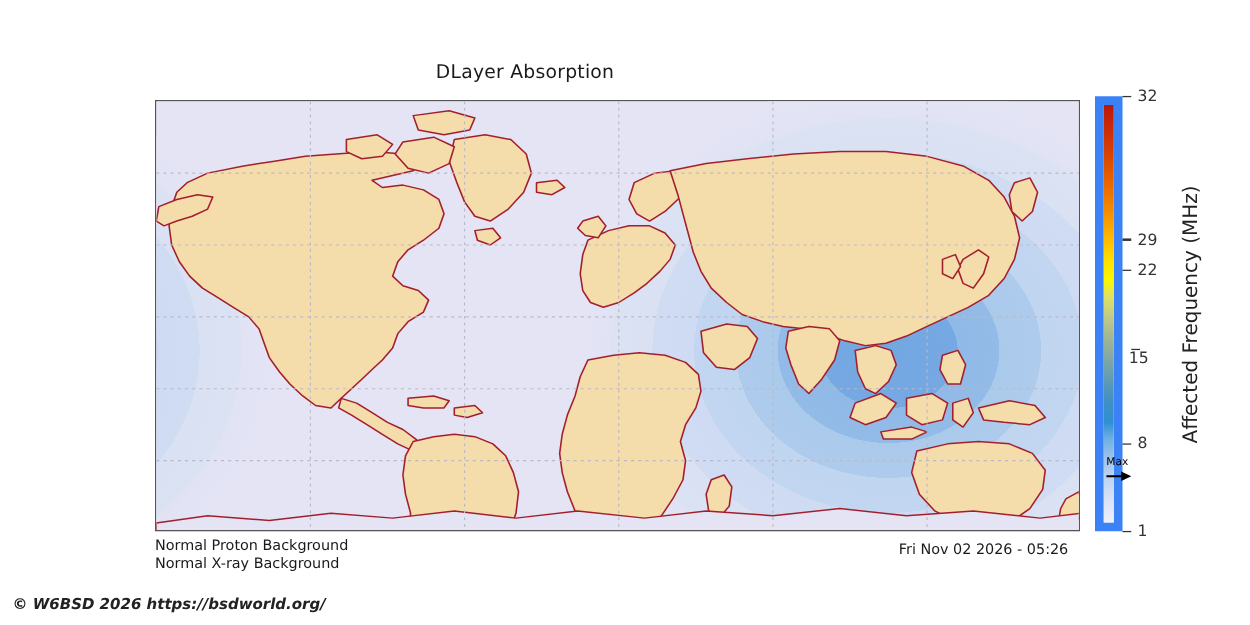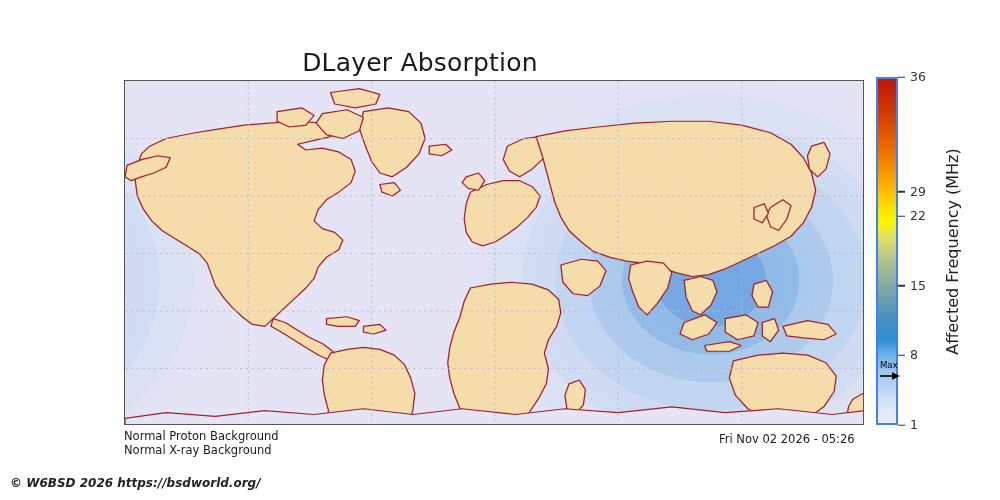--- a/index.html
+++ b/index.html
@@ -6,21 +6,21 @@
   body{
     width:1000px;height:500px;background:#ffffff;overflow:hidden;
     font-family:"DejaVu Sans","Liberation Sans",sans-serif;
     position:relative;
   }
   #root{position:absolute;inset:0;}
 
   
   .title{
     position:absolute;left:0;top:48px;width:852px;text-align:center;
-    font-size:25px;color:#1a1a1a;letter-spacing:.2px;
+    font-size:15px;color:#1a1a1a;letter-spacing:.2px;
   }
   
   .title-inner{display:inline-block;transform:translateX(-6px);}
 
   
   .map{
     position:absolute;left:124px;top:80px;width:740px;height:345px;
     background:#e4e4f4;border:1px solid #555;box-sizing:border-box;
     overflow:hidden;
   }
@@ -33,21 +33,21 @@
   .foot-l2{left:124px;top:443px;}
   .foot-date{left:719px;top:432px;}
   .copyright{
     position:absolute;left:10px;top:476px;font-size:12px;
     font-style:italic;font-weight:bold;color:#222;white-space:nowrap;
   }
 
   
   .cbar-wrap{position:absolute;left:876px;top:77px;width:22px;height:348px;}
   .cbar{
-    position:absolute;inset:0;border:2px solid #3b82f6;box-sizing:border-box;
+    position:absolute;inset:0;border:7px solid #3b82f6;box-sizing:border-box;
   }
   .cbar-grad{position:absolute;inset:0;}
   .cbar-ticks{position:absolute;left:22px;top:0;height:348px;width:60px;}
   .tick{position:absolute;left:0;display:flex;align-items:center;transform:translateY(-50%);}
   .tick .dash{width:7px;height:1.4px;background:#333;display:block;}
   .tick .lbl{font-size:12.5px;color:#333;margin-left:5px;line-height:1;}
   .cbar-label{
     position:absolute;left:940px;top:77px;height:348px;width:24px;
     display:flex;align-items:center;justify-content:center;
   }
@@ -222,31 +222,31 @@
         <svg width="20" height="10" viewBox="0 0 20 10">
           <line x1="0" y1="5" x2="14" y2="5" stroke="#000" stroke-width="1.6"></line>
           <polygon points="12,1.2 20,5 12,8.8" fill="#000"></polygon>
         </svg>
       </div>
     </div>
 
     <div class="cbar-ticks">
       <div class="tick" style="top:0px;">
         <span class="dash"></span>
-        <span class="lbl">36</span>
+        <span class="lbl">32</span>
       </div>
       <div class="tick" style="top:69.6px;margin-top:45px;">
         <span class="dash"></span>
         <span class="lbl">29</span>
       </div>
       <div class="tick" style="top:139.2px;justify-content:center;">
         <span class="dash"></span>
         <span class="lbl">22</span>
       </div>
-      <div class="tick" style="top:208.8px;">
+      <div class="tick" style="top:208.8px;flex-direction:column;">
         <span class="dash"></span>
         <span class="lbl">15</span>
       </div>
       <div class="tick" style="top:278.4px;">
         <span class="dash"></span>
         <span class="lbl">8</span>
       </div>
       <div class="tick" style="top:348px;">
         <span class="dash"></span>
         <span class="lbl">1</span>

